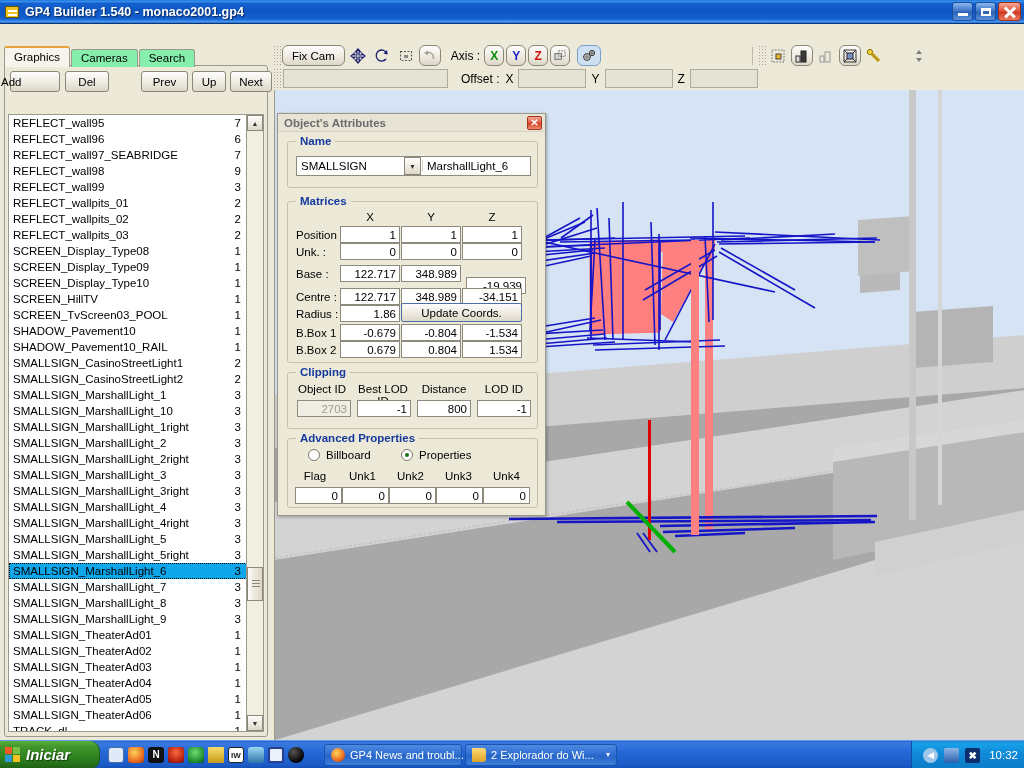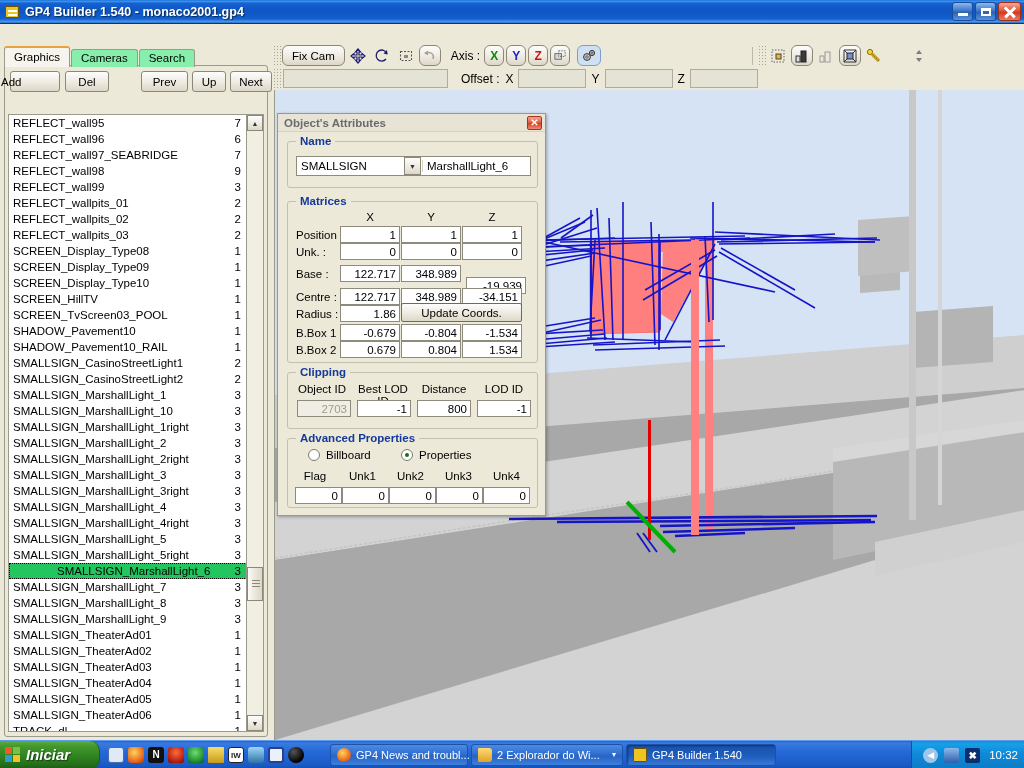--- a/index.html
+++ b/index.html
@@ -125,21 +125,21 @@
 
   .listbox {
     position: absolute; left: 3px; top: 48px; width: 256px; height: 618px;
     background: #fff; border: 1px solid #9a9a8c; overflow: hidden;
   }
   .listinner { position: absolute; left: 0; top: 0; width: 238px; }
   .lrow {
     height: 16px; display: flex; align-items: center;
     font-size: 11.5px; color: #000; white-space: nowrap;
   }
-  .lrow.sel { background: #22c55e; outline: 1px dotted #000; outline-offset: -1px; padding-left: 44px; }
+  .lrow.sel { background: #0ea5e9; outline: 1px dotted #000; outline-offset: -1px; }
   .lrow .nm { flex: 1; padding-left: 4px; overflow: hidden; }
   .lrow .pt { width: 30px; text-align: right; padding-right: 6px; }
 
   .vscroll {
     position: absolute; right: 0; top: 0; width: 17px; height: 100%;
     background: #f1efe2; border-left: 1px solid #9a9a8c;
   }
   .sb-btn {
     position: absolute; left: 0; width: 16px; height: 16px;
     background: linear-gradient(to bottom, #fdfdfd, #eeeae0 55%, #dcd7c8);
@@ -283,21 +283,21 @@
   .startbtn .flag i:nth-child(1){left:0;top:0;background:#f05a28;}
   .startbtn .flag i:nth-child(2){left:8px;top:0;background:#7ac143;}
   .startbtn .flag i:nth-child(3){left:0;top:8px;background:#2e9bd6;}
   .startbtn .flag i:nth-child(4){left:8px;top:8px;background:#f6c223;}
   .startbtn .lbl2 {
     color: #fff; font-style: italic; font-weight: bold; font-size: 15px;
     text-shadow: 1px 1px 1px rgba(0,0,0,0.5);
   }
   .quicklaunch { display: flex; align-items: center; gap: 4px; padding: 0 8px; }
   .qicon { width: 16px; height: 16px; border-radius: 3px; }
-  .tasks { display: flex; align-items: center; gap: 3px; margin-left: 18px; }
+  .tasks { display: flex; align-items: center; gap: 3px; margin-left: 12px; }
   .taskbtn {
     height: 22px; display: flex; align-items: center; padding: 0 6px;
     background: linear-gradient(to bottom, #4d8ae3, #2f6fd0 45%, #2664c6 55%, #3d7fdb);
     border: 1px solid #1a53ab; border-radius: 3px;
     color: #fff; font-size: 11px; white-space: nowrap;
   }
   .taskbtn.active {
     background: linear-gradient(to bottom, #1a52ab, #1d5ab8 45%, #215fc0 60%, #3a78d6);
     box-shadow: inset 1px 1px 2px rgba(0,0,0,0.4);
   }
@@ -862,24 +862,20 @@
     <div class="tasks">
       <div class="taskbtn" style="width:138px;">
         <span class="ico" style="background:radial-gradient(circle at 40% 35%, #ffd45a, #e8661e 65%, #9c3b08); border-radius:50%;"></span>
         <span>GP4 News and troubl...</span>
       </div>
       <div class="taskbtn" style="width:152px;">
         <span class="ico" style="background:linear-gradient(#ffd976,#e0a328); border-radius:1px 3px 3px 1px;"></span>
         <span>2 Explorador do Wi...</span>
         <span style="margin-left:auto; font-size:8px;">▾</span>
       </div>
-      <div class="taskbtn active" style="width:150px;">
-        <span class="ico" style="background:#f0c420; border:1px solid #6b5300; border-radius:1px;"></span>
-        <span>GP4 Builder 1.540</span>
-      </div>
     </div>
 
     <div class="tray">
       <span class="ti" style="background:#9ec6e8; border-radius:50%; color:#fff; font-size:9px; text-align:center; line-height:15px;">◀</span>
       <span class="ti" style="background:linear-gradient(#8fb8e8,#2a5fae); border-radius:2px;"></span>
       <span class="ti" style="background:#0b2f6e; border-radius:2px; color:#fff; font-size:10px; text-align:center; line-height:15px; font-weight:bold;">✖</span>
       <span class="clk">10:32</span>
     </div>
   </div>
 

